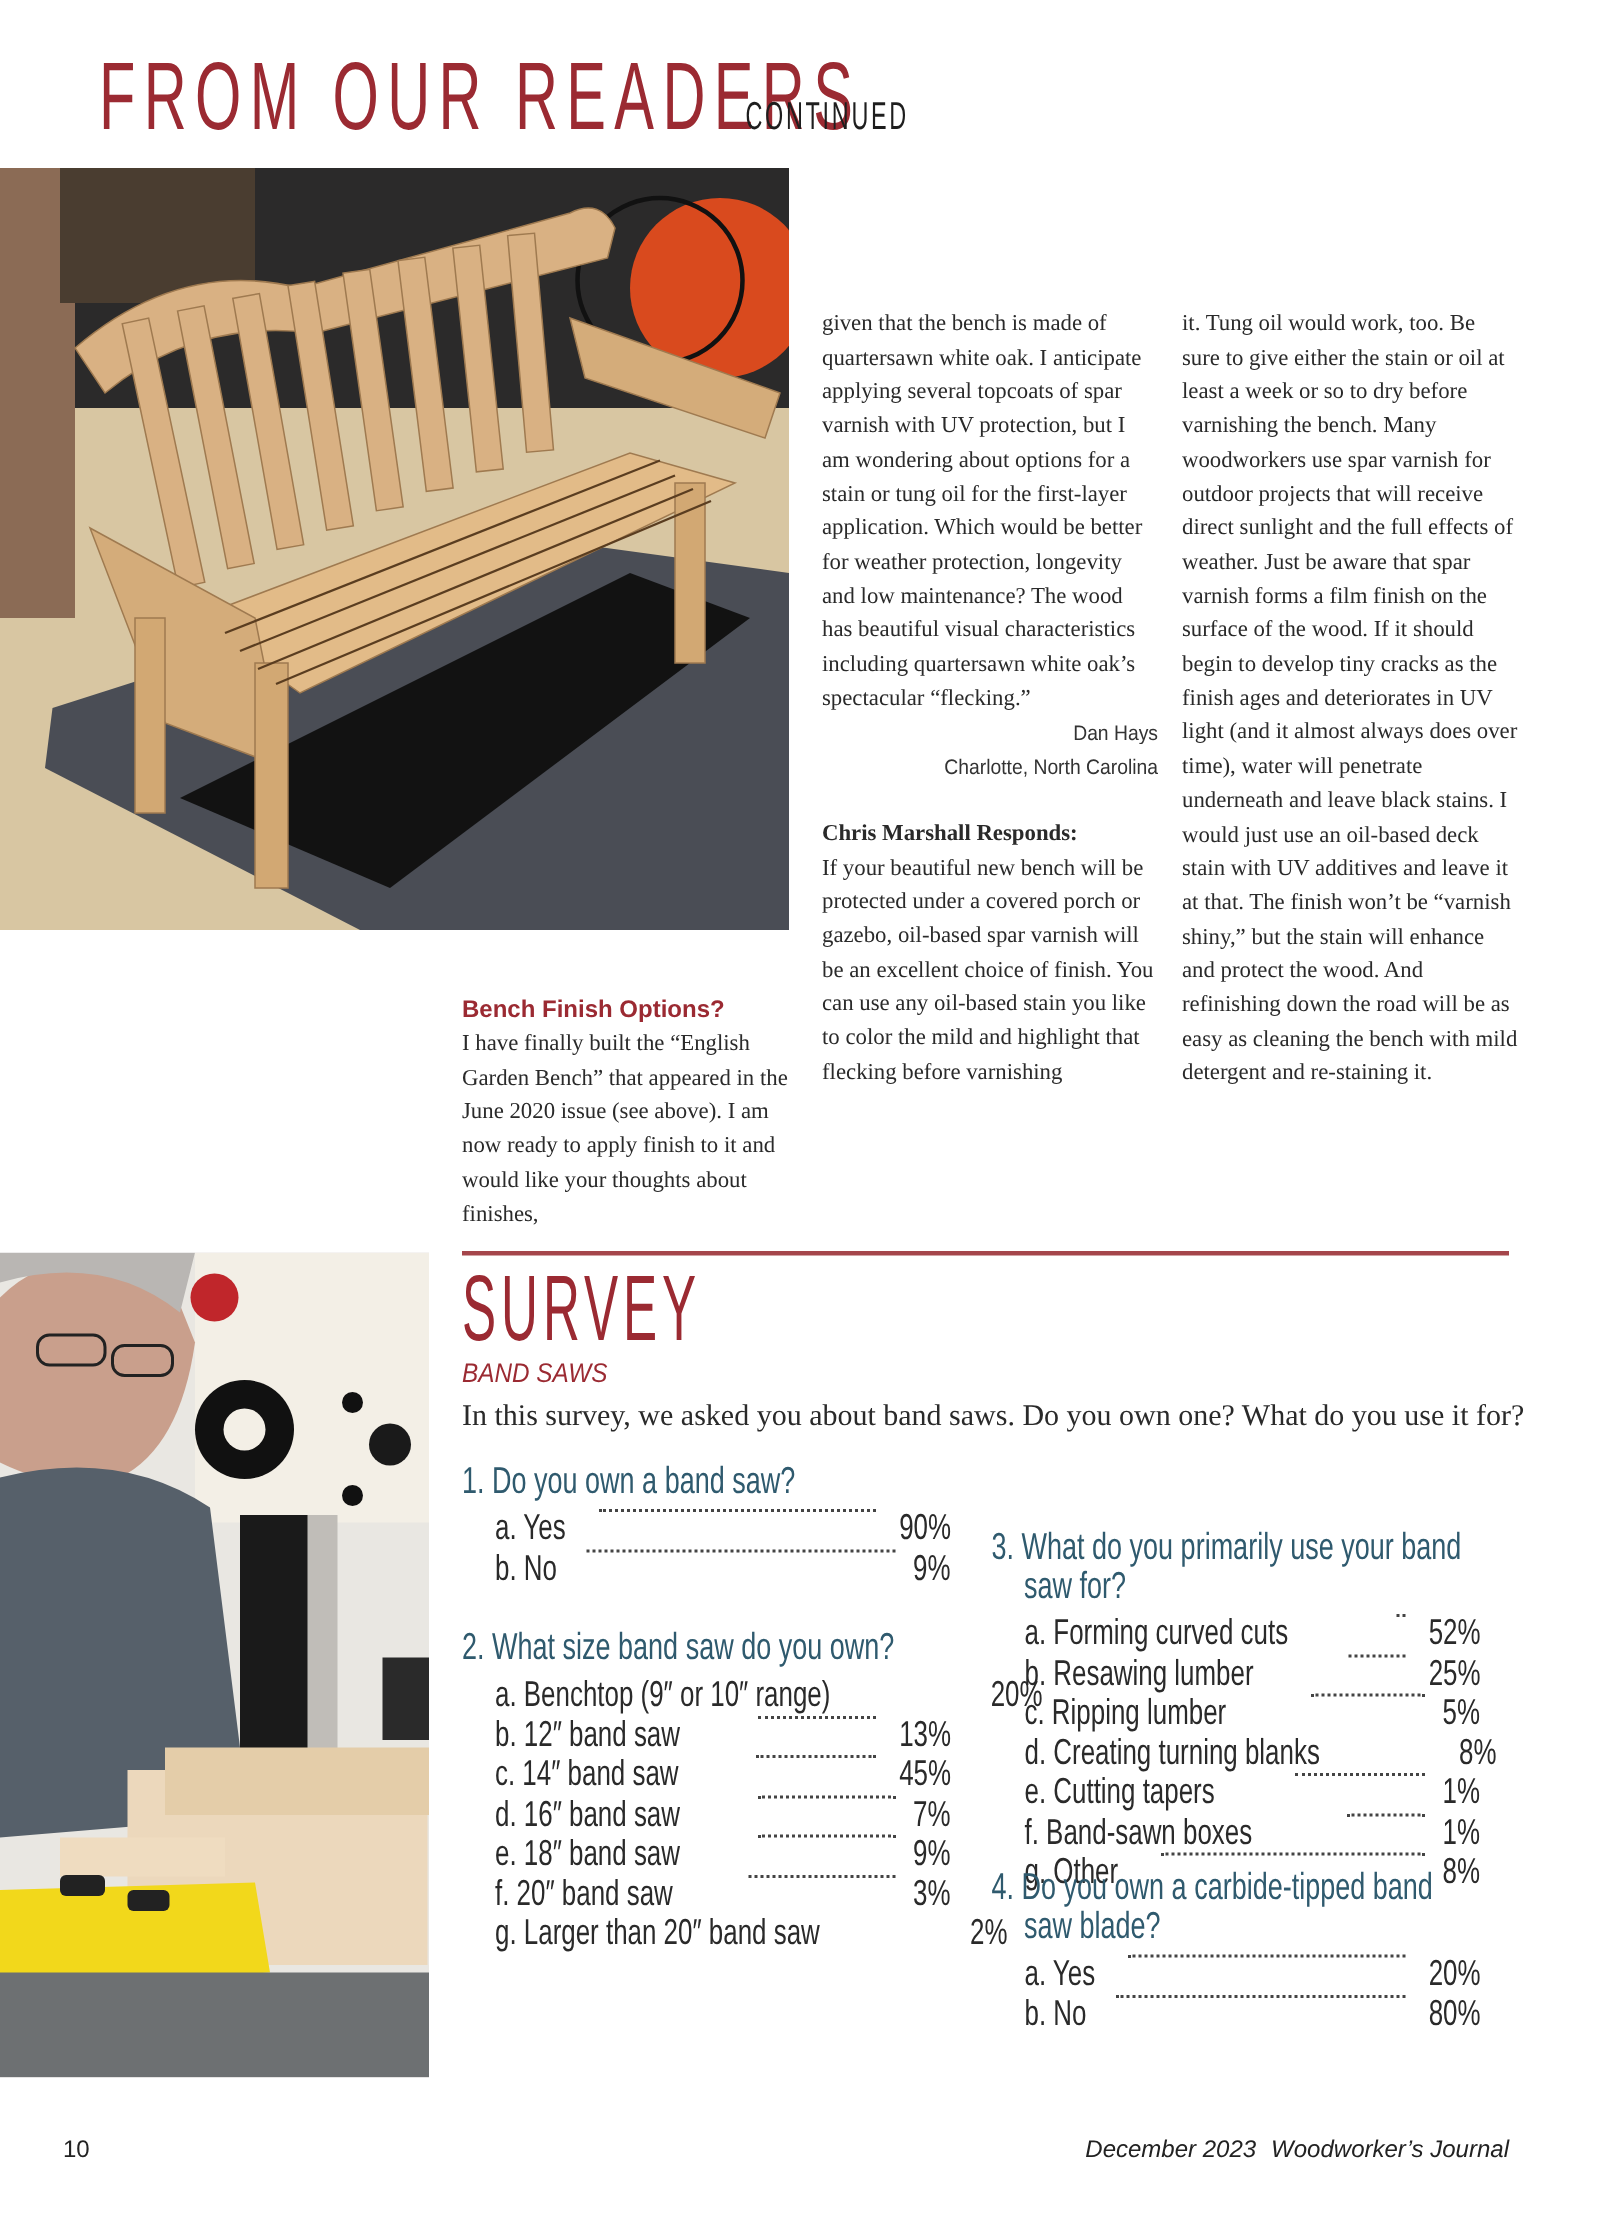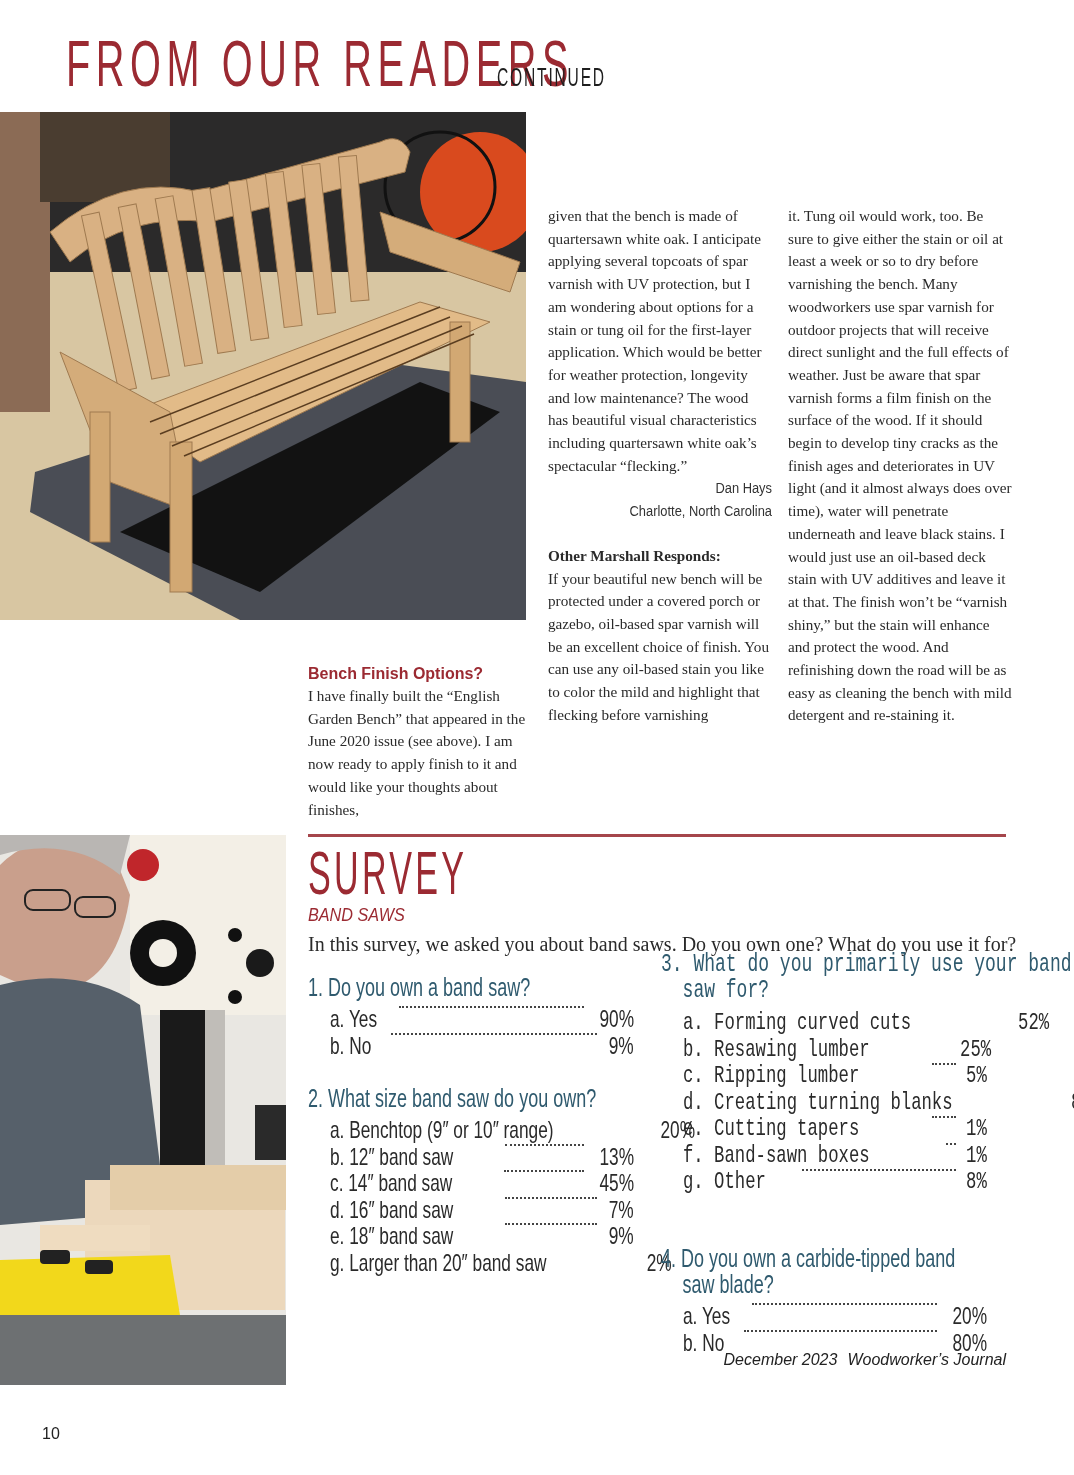--- a/index.html
+++ b/index.html
@@ -34,25 +34,25 @@
   .q-title { color: #2f5a6e; font-size: 25px; line-height: 26px; transform: scaleX(0.72); transform-origin: left top; white-space: nowrap; }
   .q-title .indent { display: block; padding-left: 30px; }
   .answers { margin-top: 6px; padding-left: 22px; }
   .ans { display: flex; align-items: baseline; font-size: 24px; line-height: 26.5px; color: #2a2a2a; white-space: nowrap; }
   .ans-inner { display: flex; align-items: flex-start; width: 100%; }
   .ans-label { transform: scaleX(0.72); transform-origin: left; display: inline-block; }
   .dots { flex: 1; border-bottom: 2px dotted #444; margin: 0 2px 6px 4px; height: 0; }
   .ans-val { transform: scaleX(0.72); transform-origin: right; display: inline-block; }
   .q1 { left: 308px; top: 974px; width: 326px; }
   .q2 { left: 308px; top: 1085px; width: 326px; }
-  .q3 { left: 661px; top: 952px; width: 326px; font-family: Liberation Mono, monospace; }
+  .q3 { left: 661px; top: 1018px; width: 326px; }
   .q4 { left: 661px; top: 1245px; width: 326px; }
 
   .footer-page { position: absolute; left: 42px; top: 1425px; font-family: "Liberation Sans", sans-serif; font-size: 16px; color: #222; }
-  .footer-issue { position: absolute; right: 68px; top: 1351px; font-family: "Liberation Sans", sans-serif; font-size: 16px; font-style: italic; color: #222; white-space: nowrap; }
+  .footer-issue { position: absolute; right: 68px; top: 1425px; font-family: "Liberation Sans", sans-serif; font-size: 16px; font-style: italic; color: #222; white-space: nowrap; }
   .footer-issue span + span { margin-left: 10px; }
 </style>
 </head>
 <body>
 
 <div class="masthead">
   <span class="masthead-title">FROM OUR READERS</span>
   <span class="masthead-cont">CONTINUED</span>
 </div>
 
@@ -94,21 +94,21 @@
 
 <div class="col col1">
   <div class="letter-heading">Bench Finish Options?</div>
   <p>I have finally built the “English Garden Bench” that appeared in the June 2020 issue (see above). I am now ready to apply finish to it and would like your thoughts about finishes,</p>
 </div>
 
 <div class="col col2">
   <p>given that the bench is made of quartersawn white oak. I anticipate applying several topcoats of spar varnish with UV protection, but I am wondering about options for a stain or tung oil for the first-layer application. Which would be better for weather protection, longevity and low maintenance? The wood has beautiful visual characteristics including quartersawn white oak’s spectacular “flecking.”</p>
   <div class="signature">Dan Hays</div>
   <div class="signature">Charlotte, North Carolina</div>
-  <div class="response-heading">Other Marshall Responds:</div>
+  <div class="response-heading">Chris Marshall Responds:</div>
   <p>If your beautiful new bench will be protected under a covered porch or gazebo, oil-based spar varnish will be an excellent choice of finish. You can use any oil-based stain you like to color the mild and highlight that flecking before varnishing</p>
 </div>
 
 <div class="col col3">
   <p>it. Tung oil would work, too. Be sure to give either the stain or oil at least a week or so to dry before varnishing the bench. Many woodworkers use spar varnish for outdoor projects that will receive direct sunlight and the full effects of weather. Just be aware that spar varnish forms a film finish on the surface of the wood. If it should begin to develop tiny cracks as the finish ages and deteriorates in UV light (and it almost always does over time), water will penetrate underneath and leave black stains. I would just use an oil-based deck stain with UV additives and leave it at that. The finish won’t be “varnish shiny,” but the stain will enhance and protect the wood. And refinishing down the road will be as easy as cleaning the bench with mild detergent and re-staining it.</p>
 </div>
 
 <div class="photo-saw" title="Photo of a man with glasses resawing a board on a band saw with a yellow featherboard">
   <svg width="286" height="550" viewBox="0 0 286 550">
     <rect width="286" height="550" fill="#e9e7e2"></rect>
@@ -201,20 +201,27 @@
       </div>
     <div class="ans">
         <div class="ans-inner">
           <span class="ans-label">e. 18″ band saw</span>
           <span class="dots"></span>
           <span class="ans-val">9%</span>
         </div>
       </div>
     <div class="ans">
         <div class="ans-inner">
+          <span class="ans-label">f.  20″ band saw</span>
+          <span class="dots"></span>
+          <span class="ans-val">3%</span>
+        </div>
+      </div>
+    <div class="ans">
+        <div class="ans-inner">
           <span class="ans-label">g. Larger than 20″ band saw</span>
           <span class="dots"></span>
           <span class="ans-val">2%</span>
         </div>
       </div>
   </div>
 </div>
 
 <div class="q-block q3">
   <div class="q-title">

